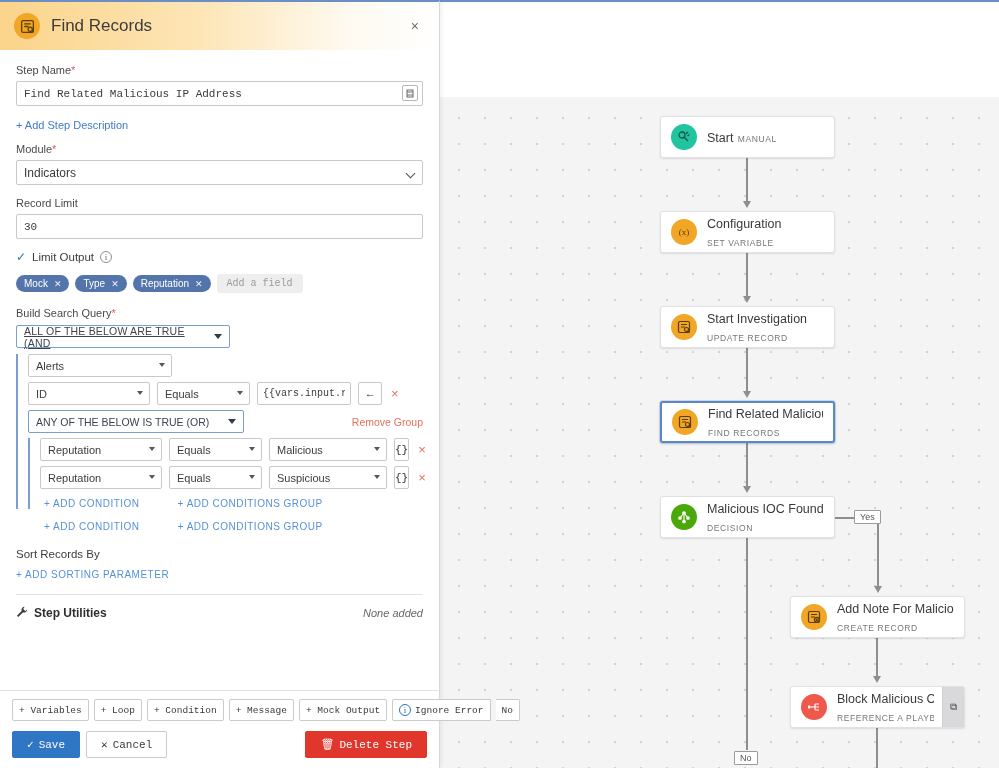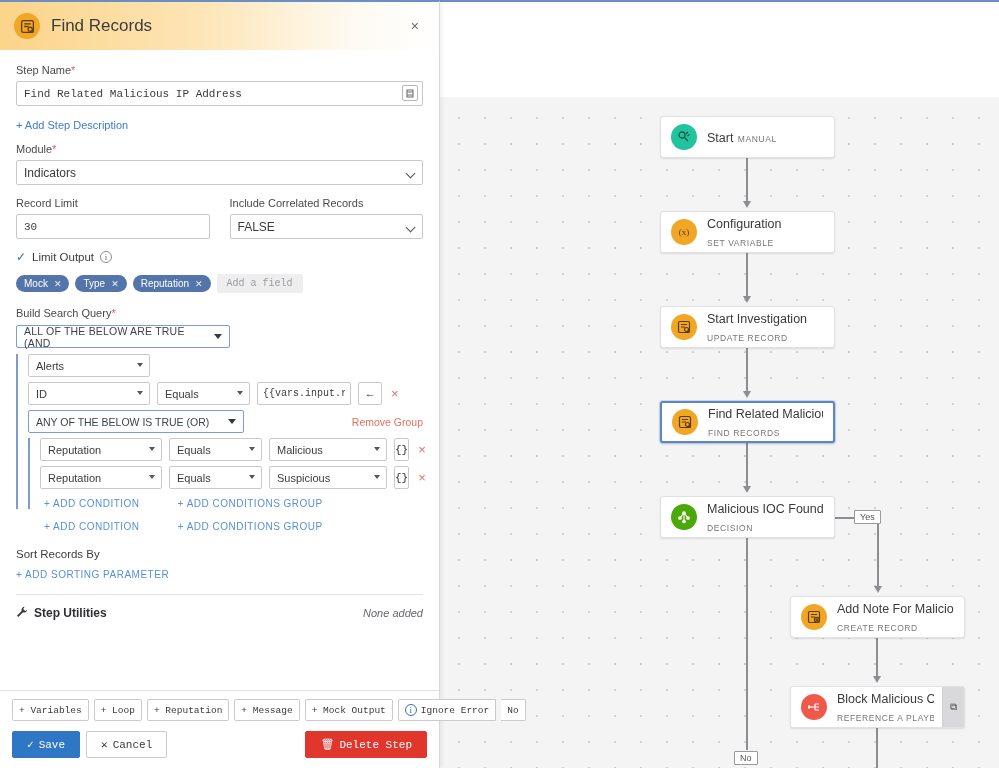--- a/index.html
+++ b/index.html
@@ -151,21 +151,21 @@
   .chip-add {
     background: #eeeeef; color: #9a9aa0; border-radius: 3px;
     font-size: 10px; padding: 4px 10px; font-family: "Liberation Mono", monospace;
     cursor: text;
   }
 
   .qb-top {
     margin-top: 6px; width: 214px; height: 23px;
     border: 1px solid #7b9dd0; border-radius: 2px; background: #fff;
     display: flex; align-items: center; padding: 0 7px;
-    font-size: 10.5px; color: #3c4450; letter-spacing: .2px; cursor: pointer;
+    font-size: 10.5px; color: #3c4450; letter-spacing: .2px; cursor: pointer; text-decoration: underline;
   }
   .caret-sm {
     margin-left: auto; width: 0; height: 0;
     border-left: 4px solid transparent; border-right: 4px solid transparent;
     border-top: 5px solid #2f3b4a;
   }
 
   .group { border-left: 2px solid #7b9dd0; padding-left: 10px; margin-top: 6px; }
   .cond-row { display: flex; align-items: center; gap: 7px; margin-bottom: 5px; }
   .mini-sel {
@@ -406,28 +406,20 @@
         <select class="sel">
           <option>Indicators</option>
         </select>
       </div>
 
       <div class="row2" style="margin-top:12px;">
         <div>
           <div class="fld-label">Record Limit</div>
           <input class="text-input" style="padding-right: 7px;" value="30">
         </div>
-        <div>
-          <div class="fld-label">Include Correlated Records</div>
-          <div class="sel-wrap">
-            <select class="sel">
-              <option>FALSE</option>
-            </select>
-          </div>
-        </div>
       </div>
 
       <div class="check-row">
         <span class="check">✓</span>
         <span class="check-lbl">Limit Output</span>
         <span class="info-i">i</span>
       </div>
 
       <div class="chips">
         <span class="chip">
@@ -450,21 +442,21 @@
       </div>
 
       <div class="qb-top">
         <span>ALL OF THE BELOW ARE TRUE (AND</span>
         <span class="caret-sm"></span>
       </div>
 
       <div class="group">
         <div class="cond-row" style="margin-top:5px;">
           <span class="mini-wrap">
-            <select class="mini-sel" style="width:122px;">
+            <select class="mini-sel" style="width:144px;">
               <option>Alerts</option>
             </select>
           </span>
         </div>
 
         <div class="cond-row">
           <span class="mini-wrap">
             <select class="mini-sel" style="width:122px;">
               <option>ID</option>
             </select>
@@ -553,21 +545,21 @@
         </span>
         <span class="utils-title">Step Utilities</span>
         <span class="utils-none">None added</span>
       </div>
     </div>
 
     <div class="panel-foot">
       <div class="foot-tools">
         <span class="tool-btn">+ Variables</span>
         <span class="tool-btn">+ Loop</span>
-        <span class="tool-btn">+ Reputation</span>
+        <span class="tool-btn">+ Condition</span>
         <span class="tool-btn">+ Message</span>
         <span class="tool-btn">+ Mock Output</span>
         <span class="tool-btn attach-l">
           <span class="info-i" style="color:#2f6fbd;border-color:#2f6fbd;">i</span>
           <span>Ignore Error</span>
         </span>
         <span class="tool-btn attached">No</span>
       </div>
       <div class="foot-actions">
         <span class="btn btn-save">

